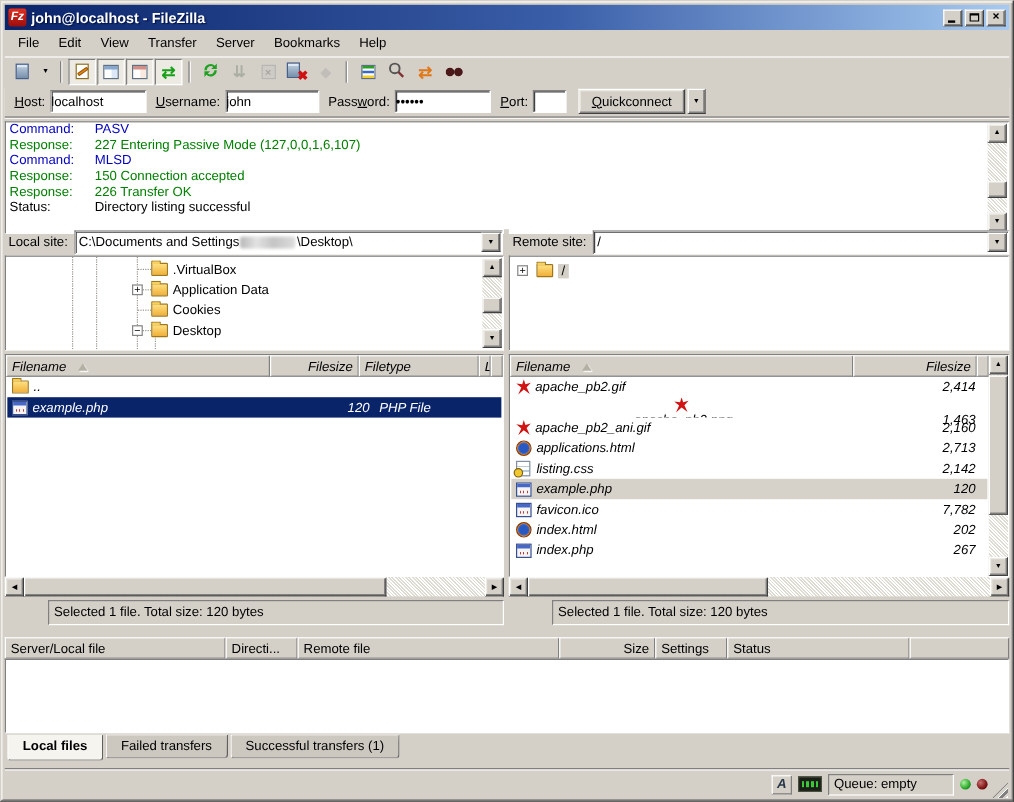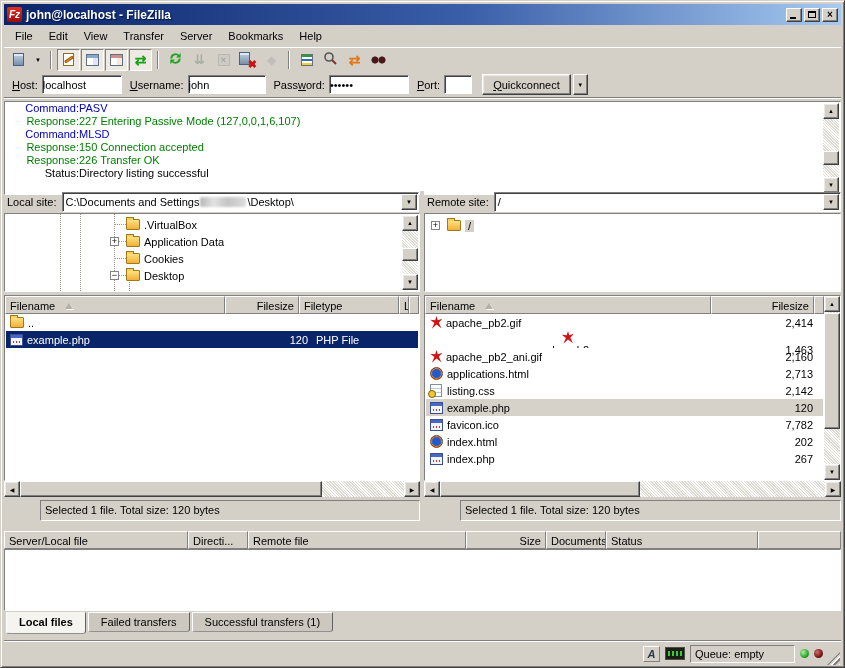--- a/index.html
+++ b/index.html
@@ -64,21 +64,21 @@
     box-shadow:inset 1px 1px 0 #404040;font:11px "Liberation Sans",sans-serif;padding:0 0;}
   .qc-btn{margin-left:10px;height:21px;padding:0 10px;background:#d4d0c8;border:1px solid;
     border-color:#fff #404040 #404040 #fff;box-shadow:inset -1px -1px 0 #808080,inset 1px 1px 0 #ece9e2;
     display:flex;align-items:center;font-size:11px;}
   .qc-dd{margin-left:2px;width:15px;height:21px;background:#d4d0c8;border:1px solid;
     border-color:#fff #404040 #404040 #fff;box-shadow:inset -1px -1px 0 #808080;
     display:flex;align-items:center;justify-content:center;font-size:6px;}
 
   
   .log{position:absolute;left:3px;top:100px;right:3px;height:94px;background:#fff;
-    border:1px solid;border-color:#808080 #fff #fff #808080;overflow:hidden;text-align:right;}
+    border:1px solid;border-color:#808080 #fff #fff #808080;overflow:hidden;}
   .log-row{display:flex;height:13px;line-height:13px;}
   .log-label{width:74px;padding-left:3px;flex:0 0 auto;}
   .command{color:#0000c0;} .response{color:#008000;} .status{color:#000;}
 
   
   .sb{position:absolute;background:repeating-linear-gradient(45deg,#fff 0 1px,#dedbd2 1px 2px);}
   .sb-v{width:16px;} .sb-h{height:16px;}
   .sb-btn{position:absolute;width:16px;height:16px;background:#d4d0c8;border:1px solid;
     border-color:#fff #404040 #404040 #fff;box-shadow:inset -1px -1px 0 #808080,inset 1px 1px 0 #ece9e2;
     display:flex;align-items:center;justify-content:center;font-size:6px;color:#000;}
@@ -108,21 +108,21 @@
   .exp{position:absolute;width:9px;height:9px;background:#fff;border:1px solid #848484;
     font-size:9px;line-height:7px;text-align:center;}
   .ic-folder{position:relative;width:14px;height:11px;background:linear-gradient(180deg,#ffe080,#f0b03a);
     border:1px solid #a07818;border-radius:1px;margin-right:4px;flex:0 0 auto;}
   .ic-folder::before{content:"";position:absolute;top:-3px;left:-1px;width:6px;height:2px;background:#f8d060;
     border:1px solid #a07818;border-bottom:none;border-radius:1px 1px 0 0;}
   .tree-sel{background:#d4d0c8;padding:0 3px;}
 
   
   .file-list{position:absolute;top:104px;left:0;right:0;height:186px;background:#fff;
-    border:1px solid;border-color:#808080 #fff #fff #808080;overflow:hidden;}
+    border:1px solid;border-color:#808080 #fff #fff #808080;overflow:hidden;font-style:italic;}
   .file-hdr{position:absolute;top:0;left:0;display:flex;height:18px;}
   .colhdr{height:18px;background:#d4d0c8;border:1px solid;border-color:#fff #808080 #808080 #fff;
     padding:2px 4px 0 4px;overflow:hidden;white-space:nowrap;display:flex;align-items:center;}
   .colhdr.right{justify-content:flex-end;}
   .sort-up{width:0;height:0;border-left:4px solid transparent;border-right:4px solid transparent;
     border-bottom:6px solid #b4b0a4;margin-left:10px;filter:drop-shadow(1px 1px 0 #fff);}
   .file-rows{position:absolute;top:18px;left:1px;right:1px;bottom:1px;overflow:hidden;}
   .frow{height:17px;display:flex;align-items:center;white-space:nowrap;}
   .fcell{padding:0 4px;overflow:hidden;display:flex;align-items:center;height:17px;flex:0 0 auto;}
   .fcell.right{justify-content:flex-end;}
@@ -542,21 +542,21 @@
         <span class="colhdr" style="width: 60px;">
           <span>Directi...</span>
         </span>
         <span class="colhdr" style="width: 218px;">
           <span>Remote file</span>
         </span>
         <span class="colhdr right" style="width: 80px;">
           <span>Size</span>
         </span>
         <span class="colhdr" style="width: 60px;">
-          <span>Documents</span>
+          <span>Settings</span>
         </span>
         <span class="colhdr" style="width: 152px;">
           <span>Status</span>
         </span>
         <span class="colhdr" style="flex: 1 1 0%;"></span>
       </div>
     <div class="q-list"></div>
     <div class="tabs" id="queueTabs">
         <span class="tab active">Local files</span>
         <span class="tab">Failed transfers</span>

